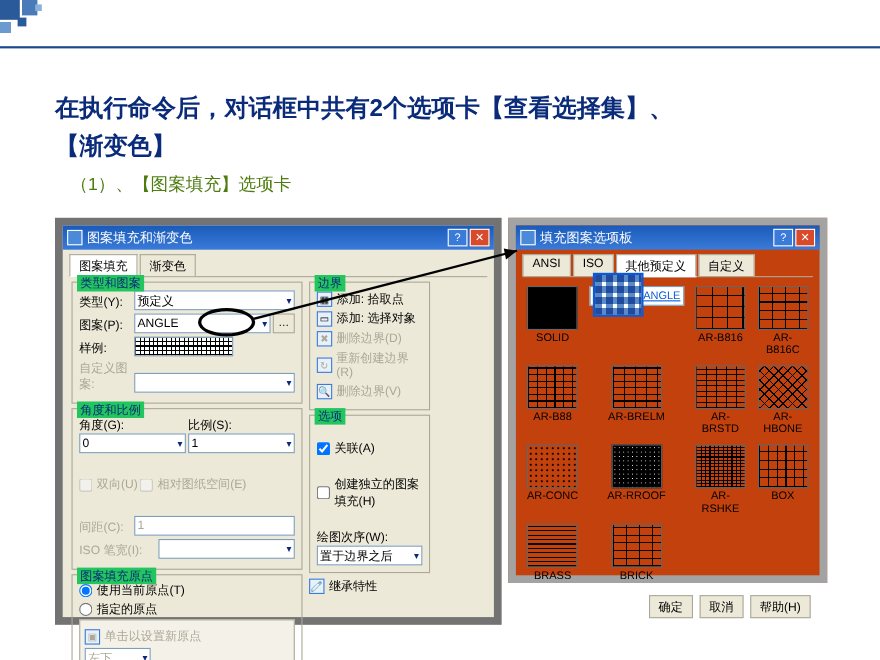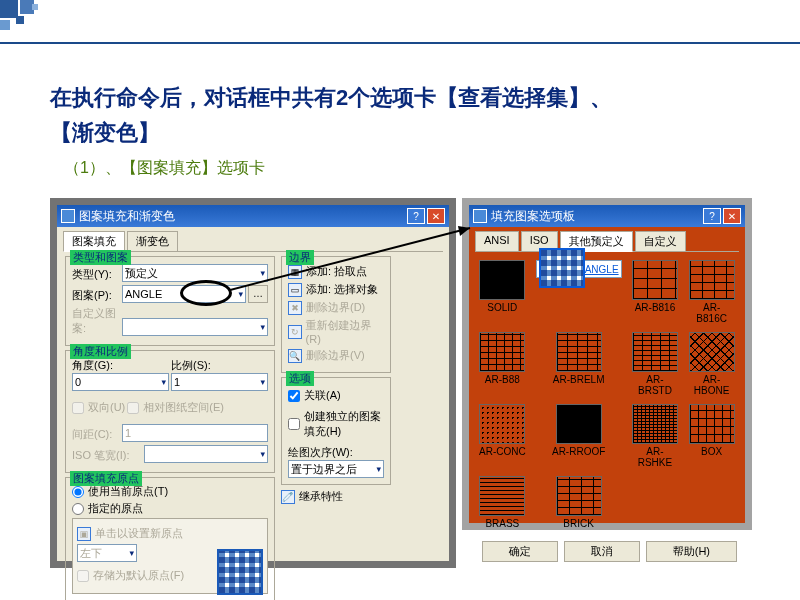--- a/index.html
+++ b/index.html
@@ -30,29 +30,29 @@
 .rightcol{width:110px}
 .group{border:1px solid #aca899;padding:4px 6px 6px 6px;margin-bottom:4px;position:relative}
 .group .gtitle{position:absolute;top:-7px;left:4px;background:#22c55e;padding:0 3px;color:#0a2a7a;font-size:11px}
 .row{display:flex;align-items:flex-end;margin:3px 0;gap:2px}
 .lbl{width:48px;font-size:11px}
 .sel{flex:1;height:18px;border:1px solid #7f9db9;background:#fff;font-size:11px;padding:0 2px;display:flex;align-items:center;justify-content:space-between}
 .sel .arrow{font-size:9px;color:#0a2a7a}
 .swatch{width:90px;height:18px;border:1px solid #7f9db9;background:repeating-linear-gradient(90deg,#000 0 1px,#fff 1px 4px),repeating-linear-gradient(0deg,#000 0 1px,#fff 1px 4px);background-blend-mode:multiply}
 .circle{position:absolute;top:280px;left:180px;width:52px;height:26px;border:3px solid #000;border-radius:50%;z-index:5}
 .dotbtn{width:20px;height:18px;border:1px solid #aca899;background:#ece9d8;text-align:center;line-height:16px;font-size:10px}
-.chk{display:flex;align-items:center;gap:4px;margin:6px 0;font-size:11px}
+.chk{display:flex;align-items:center;gap:4px;margin:18px 0;font-size:11px}
 .chk input{width:12px;height:12px}
 .radio{display:flex;align-items:center;gap:4px;margin:2px 0;font-size:11px}
 .radio input{width:12px;height:12px}
 .disabled{color:#aca899}
 .pickbtn{display:flex;align-items:center;gap:4px;margin:3px 0;font-size:11px;cursor:pointer}
 .pickbtn .picon{width:14px;height:14px;border:1px solid #3a7ad8;background:#e8f0fa;display:flex;align-items:center;justify-content:center;font-size:9px}
 .btnrow{display:flex;gap:6px;justify-content:flex-end;padding:4px 8px}
-.btn{padding:2px 26px;border:1px solid #aca899;background:#ece9d8;font-size:11px;cursor:pointer}
+.btn{padding:2px 8px;border:1px solid #aca899;background:#ece9d8;font-size:11px;cursor:pointer}
 .palette{display:grid;grid-template-columns:repeat(4,1fr);gap:8px 10px;padding:8px 10px}
 .pcell{text-align:center;font-size:10px;cursor:pointer}
 .pcell .psw{width:46px;height:40px;border:1px solid #666;margin:0 auto 2px auto}
 .pcell.sel .psw{border:2px solid #0a5ad8}
 .pcell.sel .plbl{color:#0a5ad8;text-decoration:underline}
 .arrow-line{position:absolute;z-index:6;pointer-events:none}
 .originbox{border:1px solid #aca899;padding:4px;margin:2px 0;background:#f4f2e8}
 .bigsw{width:46px;height:46px;border:2px solid #1a5ab8;background:repeating-linear-gradient(0deg,#5a8ac8 0 6px,#fff 6px 10px),repeating-linear-gradient(90deg,#5a8ac8 0 6px,#fff 6px 10px);background-blend-mode:multiply;float:right;margin-top:-40px}
 </style>
 </head>
@@ -95,20 +95,24 @@
               <span class="arrow">▾</span>
             </div>
         </div>
         <div class="row">
             <span class="lbl">图案(P):</span>
           <div class="sel">
               <span>ANGLE</span>
               <span class="arrow">▾</span>
             </div>
           <div class="dotbtn">…</div>
+        </div>
+        <div class="row">
+            <span class="lbl">样例:</span>
+          <div class="swatch"></div>
         </div>
         <div class="row disabled">
             <span class="lbl">自定义图案:</span>
           <div class="sel">
               <span></span>
               <span class="arrow">▾</span>
             </div>
         </div>
       </div>
       <div class="group">

